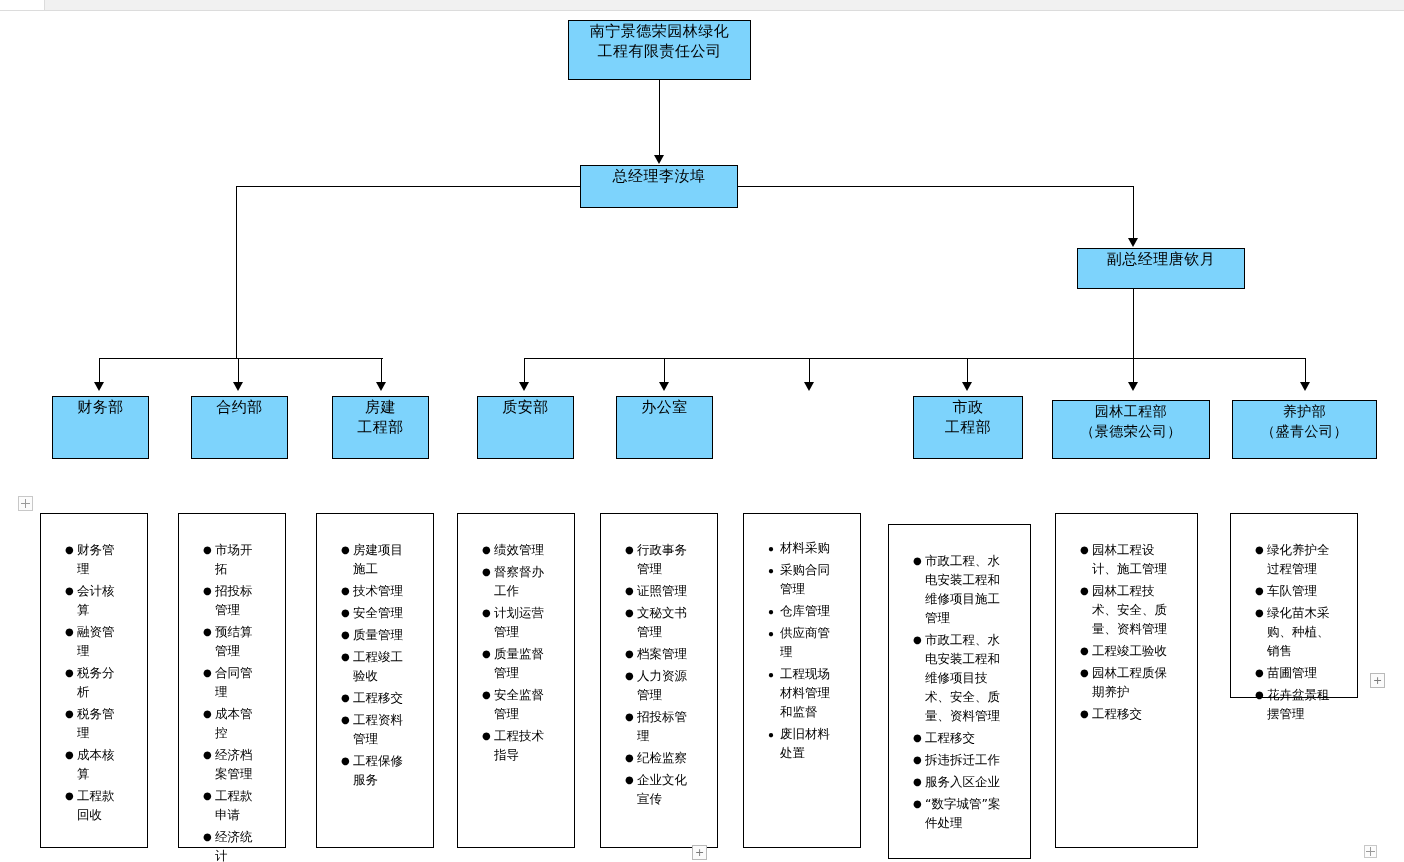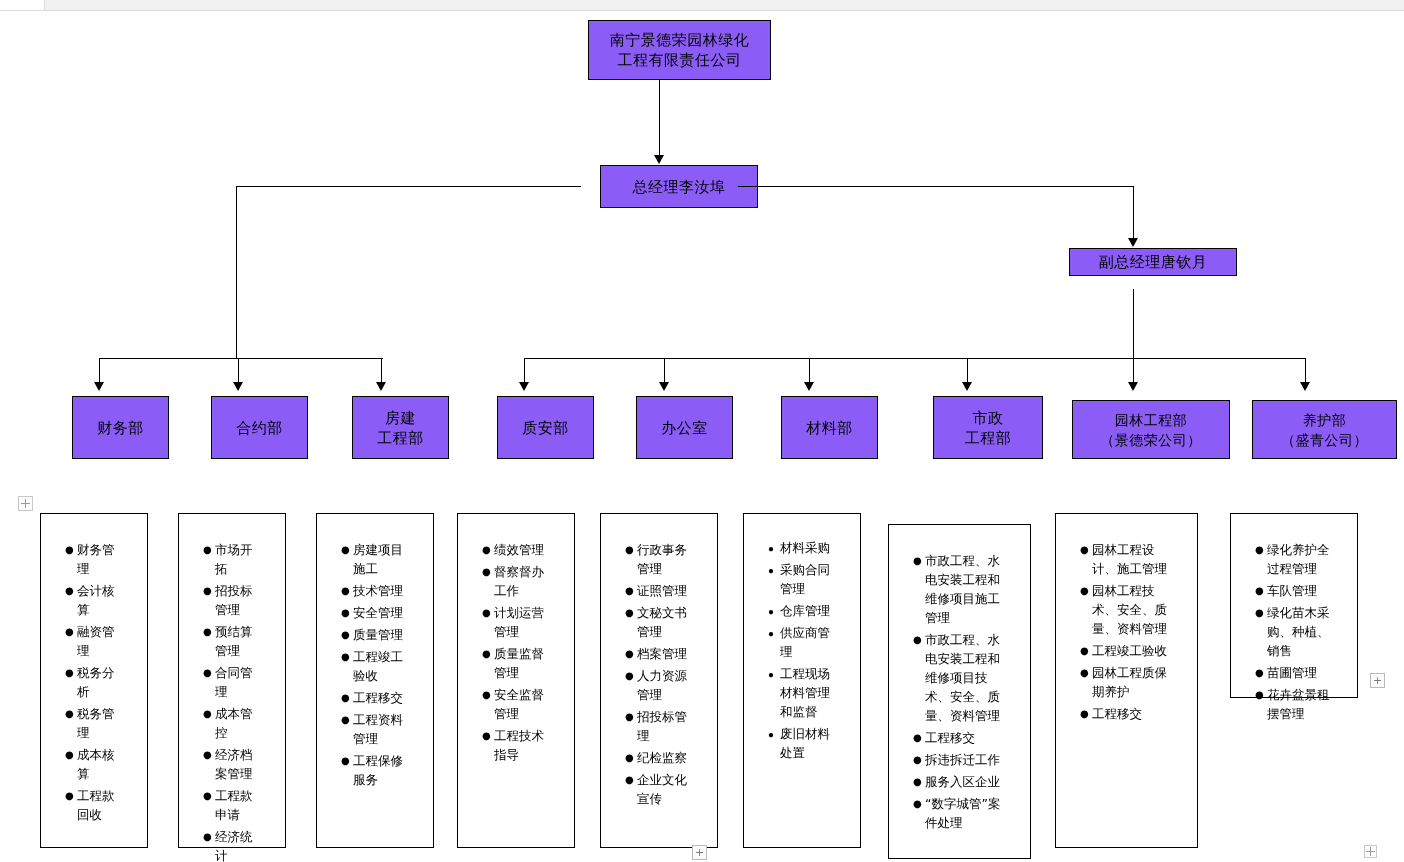--- a/index.html
+++ b/index.html
@@ -14,31 +14,30 @@
   #canvas {
     position: relative;
     width: 1404px;
     height: 862px;
     overflow: hidden;
     background: #ffffff;
   }
   .box {
     position: absolute;
     border: 1px solid #000;
-    background: #8b5cf6;
+    background: #7dd3fc;
     box-sizing: border-box;
     display: flex;
     flex-direction: column;
     align-items: center;
-    justify-content: center;
+    justify-content: flex-start;
     text-align: center;
     font-size: 15px;
     line-height: 20px;
     letter-spacing: 0.5px;
-    margin-left: 20px;
   }
   .box .ln { display: block; white-space: nowrap; }
   .line {
     position: absolute;
     background: #000;
   }
   .hline { height: 1px; }
   .vline { width: 1px; }
   .arrow {
     position: absolute;
@@ -145,21 +144,21 @@
   <div class="arrow" style="left:654px; top:155px;"></div>
 
   <div class="box" style="left:580px; top:165px; width:158px; height:43px;">
     <span class="ln">总经理李汝埠</span>
   </div>
 
   <div class="line hline" style="left:738px; top:186px; width:396px;"></div>
   <div class="line vline" style="left:1133px; top:186px; height:52px;"></div>
   <div class="arrow" style="left:1128px; top:238px;"></div>
 
-  <div class="box" style="left:1049px; top:248px; width:168px; height:28px;">
+  <div class="box" style="left:1077px; top:248px; width:168px; height:41px;">
     <span class="ln">副总经理唐钦月</span>
   </div>
 
   <div class="line hline" style="left:236px; top:186px; width:345px;"></div>
   <div class="line vline" style="left:236px; top:186px; height:172px;"></div>
 
   <div class="line hline" style="left:99px; top:358px; width:284px;"></div>
   <div class="line vline" style="left:99px; top:358px; height:24px;"></div>
   <div class="arrow" style="left:94px; top:382px;"></div>
   <div class="line vline" style="left:238px; top:358px; height:24px;"></div>
@@ -192,23 +191,20 @@
   <div class="box" style="left:332px; top:396px; width:97px; height:63px;">
     <span class="ln">房建</span>
     <span class="ln">工程部</span>
   </div>
   <div class="box" style="left:477px; top:396px; width:97px; height:63px;">
     <span class="ln">质安部</span>
   </div>
   <div class="box" style="left:616px; top:396px; width:97px; height:63px;">
     <span class="ln">办公室</span>
   </div>
-  <div class="box" style="left:761px; top:396px; width:97px; height:63px;">
-    <span class="ln">材料部</span>
-  </div>
   <div class="box" style="left:913px; top:396px; width:110px; height:63px;">
     <span class="ln">市政</span>
     <span class="ln">工程部</span>
   </div>
   <div class="box" style="left:1052px; top:400px; width:158px; height:59px; font-size:14px;">
     <span class="ln">园林工程部</span>
     <span class="ln">（景德荣公司）</span>
   </div>
   <div class="box" style="left:1232px; top:400px; width:145px; height:59px; font-size:14px;">
     <span class="ln">养护部</span>

